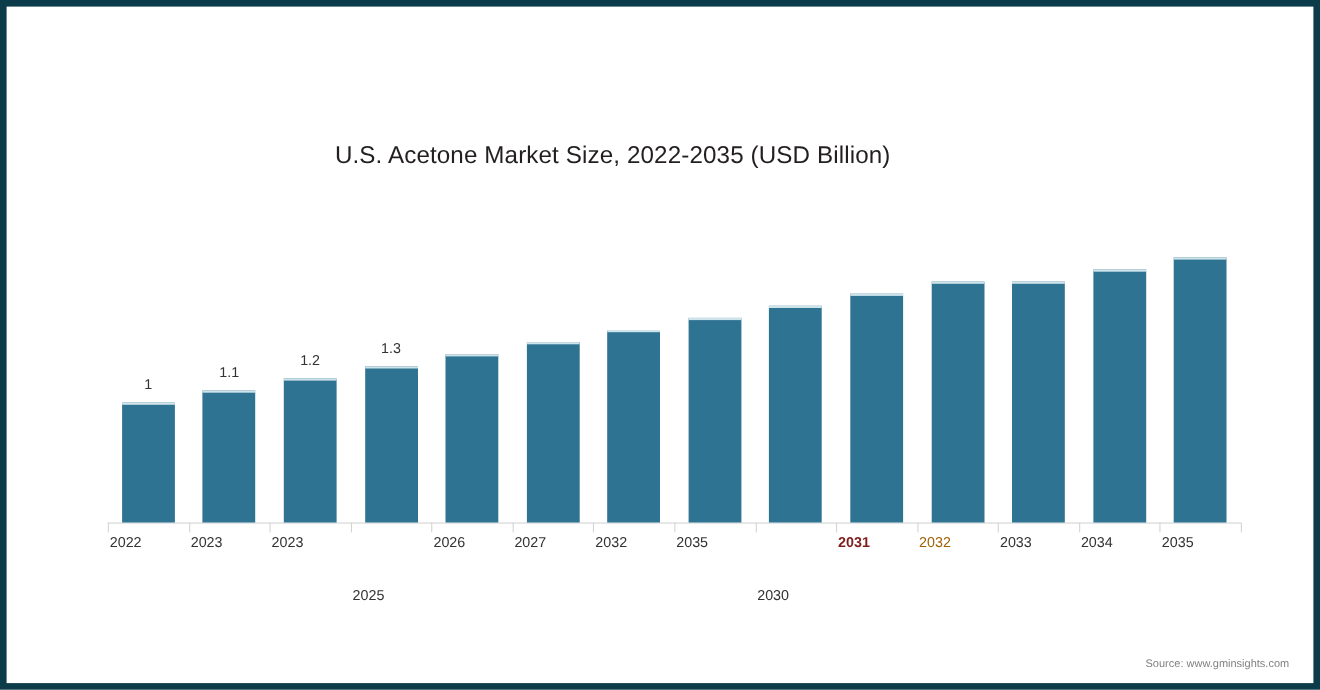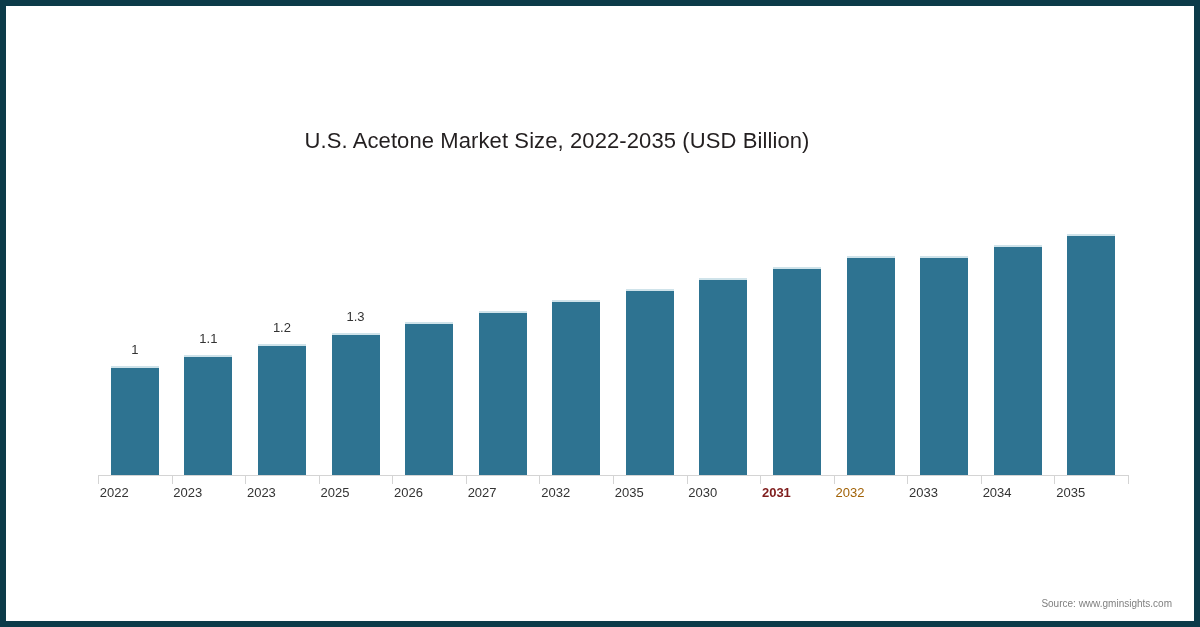--- a/index.html
+++ b/index.html
@@ -193,26 +193,26 @@
         <div class="tick" style="left: 828px; background: rgb(212, 212, 212);"></div>
         <div class="tick" style="left: 901px; background: rgb(212, 212, 212);"></div>
         <div class="tick" style="left: 975px; background: rgb(212, 212, 212);"></div>
         <div class="tick" style="left: 1048px; background: rgb(212, 212, 212);"></div>
         <div class="tick" style="left: 1122px; background: rgb(212, 212, 212);"></div>
       </div>
     <div id="cats-layer">
         <div class="cat-label" style="left: 93.7857px; color: rgb(51, 51, 51);">2022</div>
         <div class="cat-label" style="left: 167.357px; color: rgb(51, 51, 51);">2023</div>
         <div class="cat-label" style="left: 240.929px; color: rgb(51, 51, 51);">2023</div>
-        <div class="cat-label" style="left: 314.5px; color: rgb(51, 51, 51);">2025</div>
+        <div class="cat-label" style="left: 314.5px; color: rgb(51, 51, 51); margin-top: 48px;">2025</div>
         <div class="cat-label" style="left: 388.071px; color: rgb(51, 51, 51);">2026</div>
         <div class="cat-label" style="left: 461.643px; color: rgb(51, 51, 51);">2027</div>
         <div class="cat-label" style="left: 535.214px; color: rgb(51, 51, 51);">2032</div>
         <div class="cat-label" style="left: 608.786px; color: rgb(51, 51, 51);">2035</div>
-        <div class="cat-label" style="left: 682.357px; color: rgb(51, 51, 51);">2030</div>
+        <div class="cat-label" style="left: 682.357px; color: rgb(51, 51, 51); margin-top: 48px;">2030</div>
         <div class="cat-label" style="left: 755.929px; color: #7f1d1d; font-weight: bold;">2031</div>
         <div class="cat-label" style="left: 829.5px; color: #a16207;">2032</div>
         <div class="cat-label" style="left: 903.071px; color: rgb(51, 51, 51);">2033</div>
         <div class="cat-label" style="left: 976.643px; color: rgb(51, 51, 51);">2034</div>
         <div class="cat-label" style="left: 1050.21px; color: rgb(51, 51, 51);">2035</div>
       </div>
 
     <div id="source-note">Source: www.gminsights.com</div>
 
   </div>

